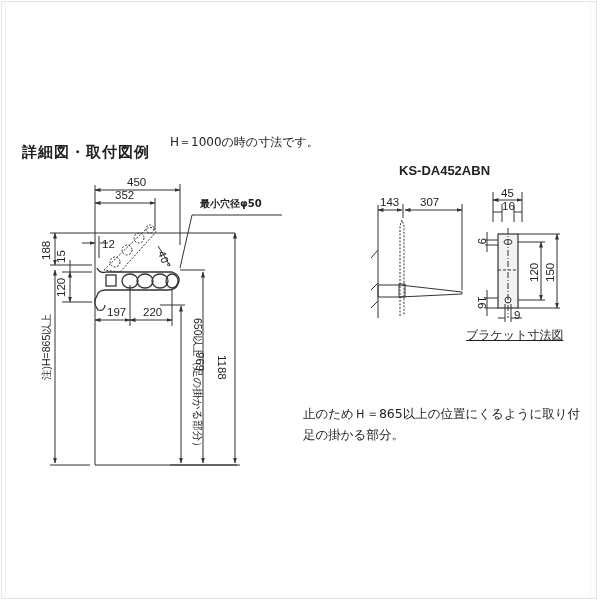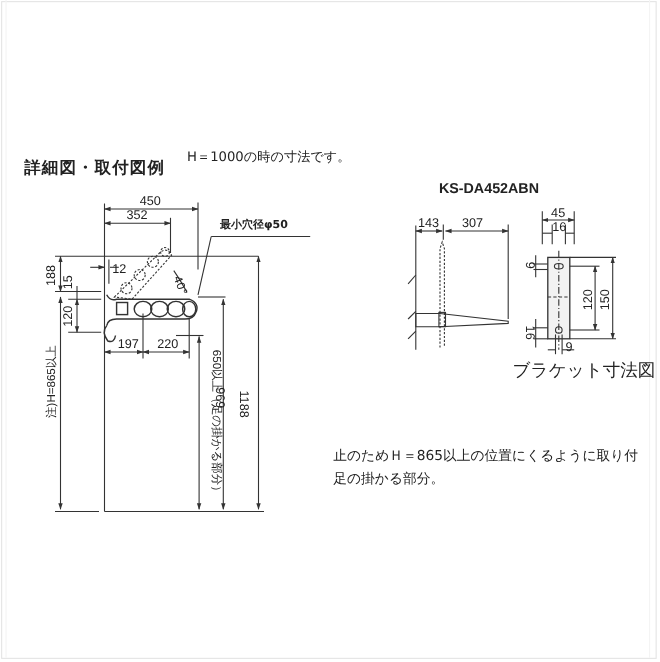--- a/index.html
+++ b/index.html
@@ -11,21 +11,21 @@
                  border-left: 1px solid #f4f4f4; border-right: 1px solid #f4f4f4; box-sizing: border-box; }
   svg { position: absolute; left: 0; top: 0; }
   .title { position: absolute; left: 22px; top: 131px; font-size: 15px; font-weight: bold;
            letter-spacing: 1px; color: #222; margin-top: 12px; }
   .subtitle { position: absolute; left: 170px; top: 134px; font-size: 12px; color: #222; }
   .model { position: absolute; left: 365px; top: 163px; font-size: 13px; font-weight: bold;
            font-family: "Liberation Sans", "DejaVu Sans", sans-serif; color: #222; padding-left: 34px; }
   .note { position: absolute; left: 287px; top: 403px; font-size: 12.5px; line-height: 21px;
           color: #222; width: 310px; }
   .note .indent { padding-left: 16px; display: block; }
-  .caption { position: absolute; left: 466px; top: 327px; font-size: 16px; color: #222; }
+  .caption { position: absolute; left: 466px; top: 327px; font-size: 12px; color: #222; text-decoration: underline; }
   .hole-label { position: absolute; left: 200px; top: 197px; font-size: 10px; font-weight: bold; color: #222; }
 </style>
 </head>
 <body>
 
 <div class="frame"></div>
 <div class="frame-inner"></div>
 
 <div class="title">詳細図・取付図例</div>
 <div class="subtitle">H＝1000の時の寸法です。</div>

